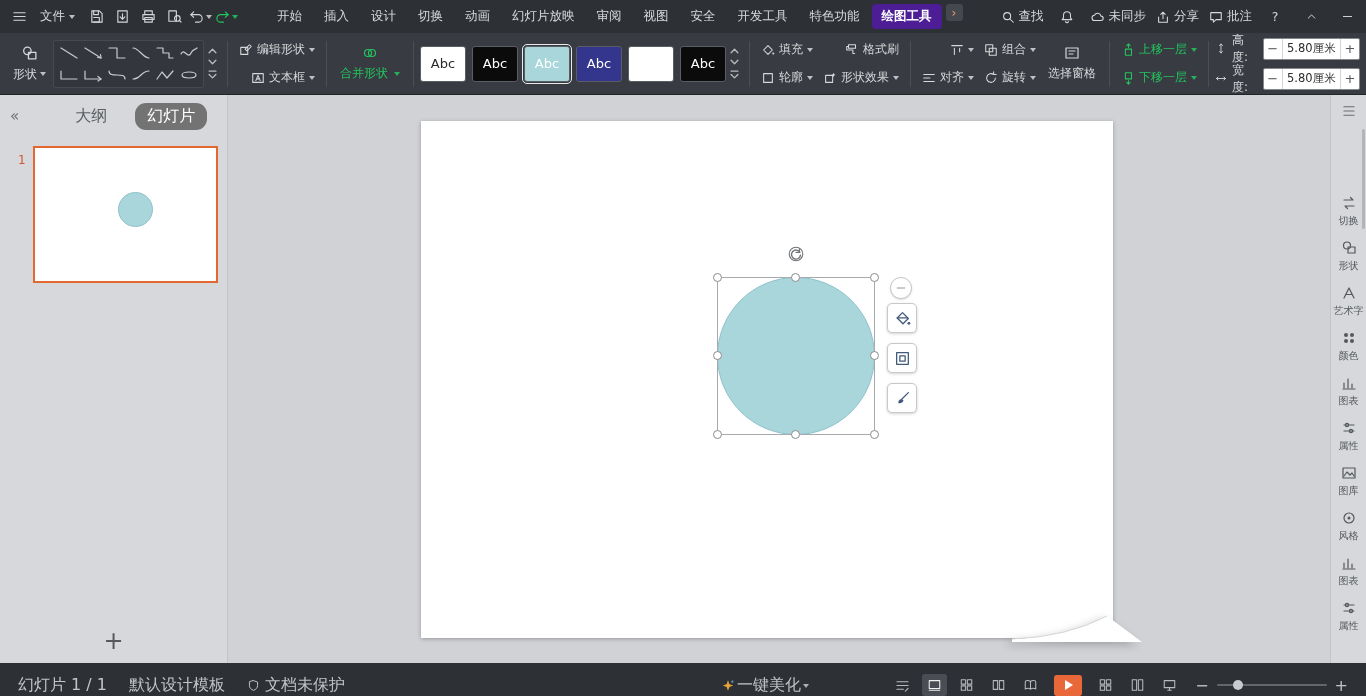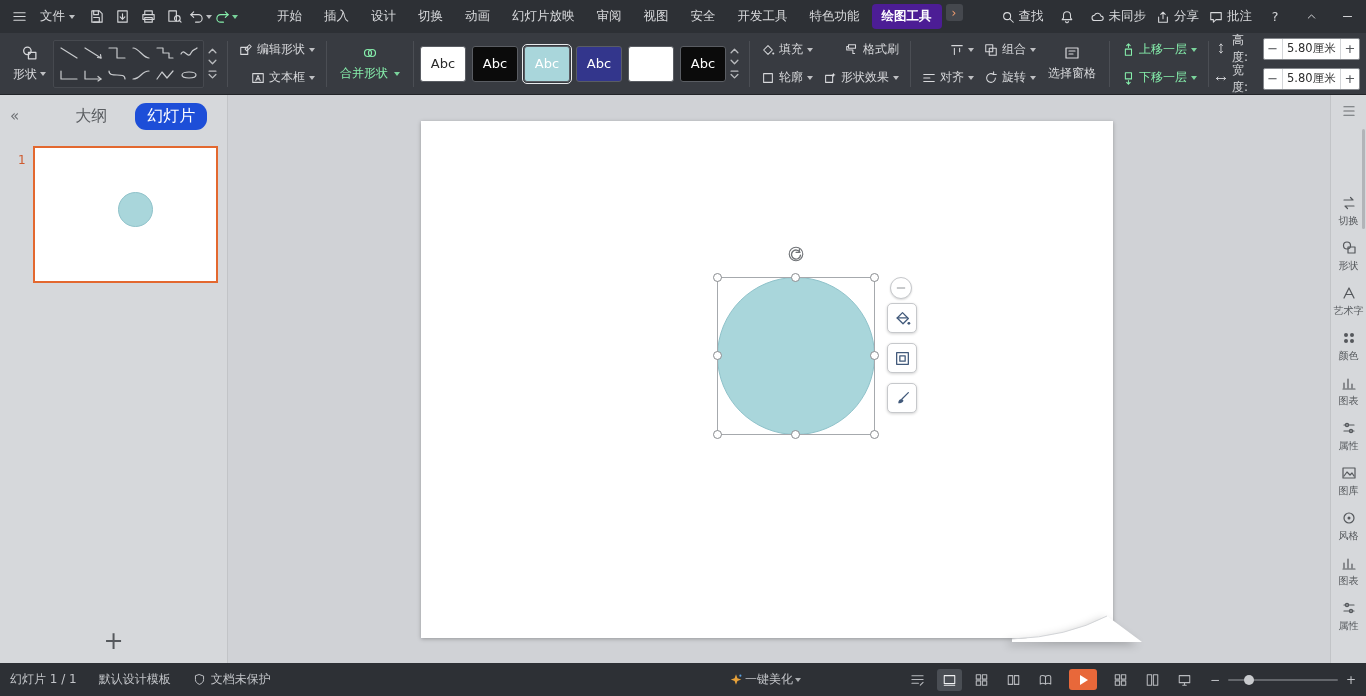--- a/index.html
+++ b/index.html
@@ -3,21 +3,21 @@
 <meta charset="utf-8">
 <style>
   *{margin:0;padding:0;box-sizing:border-box;font-family:"DejaVu Sans","Liberation Sans",sans-serif;}
   html,body{width:1366px;height:696px;overflow:hidden;background:#d0d2d6;}
   svg{display:block;}
   .ic{stroke:currentColor;fill:none;stroke-width:1.2;stroke-linecap:round;stroke-linejoin:round;}
 
   
   .menubar{height:33px;background:#2d3035;display:flex;align-items:center;color:#d9dadd;font-size:12.5px;padding:0 6px;position:relative;z-index:20;}
   .ibtn{min-width:26px;height:24px;display:flex;align-items:center;justify-content:center;border-radius:3px;color:#d5d6d9;gap:2px;}
-  .dim{color:#86efac;}
+  .dim{color:#22c55e;}
   .filebtn{display:flex;align-items:center;gap:4px;padding:0 8px;height:24px;}
   .cv{display:inline-block;width:0;height:0;border-left:3.5px solid transparent;border-right:3.5px solid transparent;border-top:4px solid currentColor;opacity:.85;}
   .mtabs{display:flex;margin-left:28px;gap:2px;}
   .mtab{padding:4px 10px;white-space:nowrap;border-radius:4px;}
   .mtab.active{background:#4c1d95;color:#fff;font-weight:bold;}
   .tabmore{width:17px;height:17px;border-radius:3px;background:#45484e;color:#ef9c6f;display:flex;align-items:center;justify-content:center;font-size:12px;margin-left:2px;}
   .mright{margin-left:auto;display:flex;align-items:center;gap:10px;}
   .mlabelbtn{display:flex;align-items:center;gap:4px;white-space:nowrap;}
 
   
@@ -38,21 +38,21 @@
   .stepval{width:64px;text-align:center;font-size:11.5px;border-left:1px solid #d3d5d8;border-right:1px solid #d3d5d8;height:100%;display:flex;align-items:center;justify-content:center;}
 
   
   .content{display:flex;height:568px;position:relative;}
 
   .left-panel{width:228px;background:#d6d8db;border-right:1px solid #c2c4c7;position:relative;color:#55585c;}
   .lp-header{height:42px;display:flex;align-items:center;padding:0 10px;}
   .lp-collapse{font-size:15px;color:#6a6d71;}
   .lp-tabs{display:flex;margin-left:44px;gap:16px;align-items:center;font-size:16px;}
   .lp-tab{padding:3px 12px;border-radius:11px;color:#5b5e62;}
-  .lp-tab.active{background:#1d4ed8;color:#fff;}
+  .lp-tab.active{background:#737373;color:#fff;}
   .thumb-num{position:absolute;left:18px;top:58px;font-size:12px;color:#cf5a2e;}
   .thumb{position:absolute;left:33px;top:51px;width:185px;height:137px;background:#fff;border:2px solid #e3682f;}
   .thumb-circle{position:absolute;left:83px;top:44px;width:35px;height:35px;border-radius:50%;background:#a9d6db;border:1px solid #8fc2ca;}
   .add-slide{position:absolute;left:50%;top:534px;transform:translateX(-50%);font-size:24px;color:#55585c;line-height:1;}
 
   .canvas{flex:1;position:relative;background:#d0d2d6;overflow:hidden;}
   .slide{position:absolute;left:193px;top:26px;width:692px;height:517px;background:#fff;box-shadow:0 1px 4px rgba(0,0,0,.28);}
   .shape-circle{position:absolute;left:296px;top:156px;width:158px;height:158px;border-radius:50%;background:#a9d6db;border:1px solid #8fc2ca;}
   .selbox{position:absolute;left:489px;top:182px;width:158px;height:158px;border:1px solid #a6a9ad;}
   .handle{position:absolute;width:9px;height:9px;background:#fff;border:1px solid #898c90;border-radius:50%;}
@@ -67,21 +67,21 @@
 
   .right-panel{width:36px;background:#d6d8db;border-left:1px solid #c2c4c7;position:relative;display:flex;flex-direction:column;align-items:center;color:#55585c;}
   .rp-menu{margin-top:10px;color:#6a6d71;}
   .rp-scroll{position:absolute;right:1px;top:34px;width:3px;height:100px;border-radius:2px;background:#b2b4b8;}
   .rp-list{position:absolute;top:100px;left:0;right:0;display:flex;flex-direction:column;align-items:center;gap:12px;}
   .rp-item{display:flex;flex-direction:column;align-items:center;gap:3px;font-size:10px;color:#55585c;white-space:nowrap;}
   .mascot{position:absolute;right:6px;top:22px;width:100px;text-align:center;z-index:6;}
   .mascot-cap{font-size:11px;font-weight:bold;color:#7c2d12;letter-spacing:3px;margin-top:2px;}
 
   
-  .statusbar{height:33px;background:#2d3035;display:flex;align-items:center;color:#c2c4c8;font-size:12px;padding:0 10px;position:relative;z-index:20;}
+  .statusbar{height:33px;background:#2d3035;display:flex;align-items:flex-end;color:#c2c4c8;font-size:16px;padding:0 18px;position:relative;z-index:20;}
   .sb-left{display:flex;align-items:center;gap:22px;}
   .sb-item{display:flex;align-items:center;gap:5px;white-space:nowrap;}
   .beautify{position:absolute;left:56%;transform:translateX(-50%);display:flex;align-items:center;gap:2px;}
   .sb-right{margin-left:auto;display:flex;align-items:center;gap:7px;}
   .vbtn{width:25px;height:22px;display:flex;align-items:center;justify-content:center;border-radius:3px;color:#b8babe;}
   .vbtn.active{background:#4a4e54;color:#f0f1f2;}
   .play{width:28px;height:21px;background:#e8683a;border-radius:3px;display:flex;align-items:center;justify-content:center;margin:0 4px;}
   .play-tri{width:0;height:0;border-left:8px solid #fff;border-top:5px solid transparent;border-bottom:5px solid transparent;margin-left:2px;}
   .zoom{display:flex;align-items:center;gap:8px;margin-left:6px;}
   .ztrack{width:110px;height:2px;background:#63666b;border-radius:1px;position:relative;}

